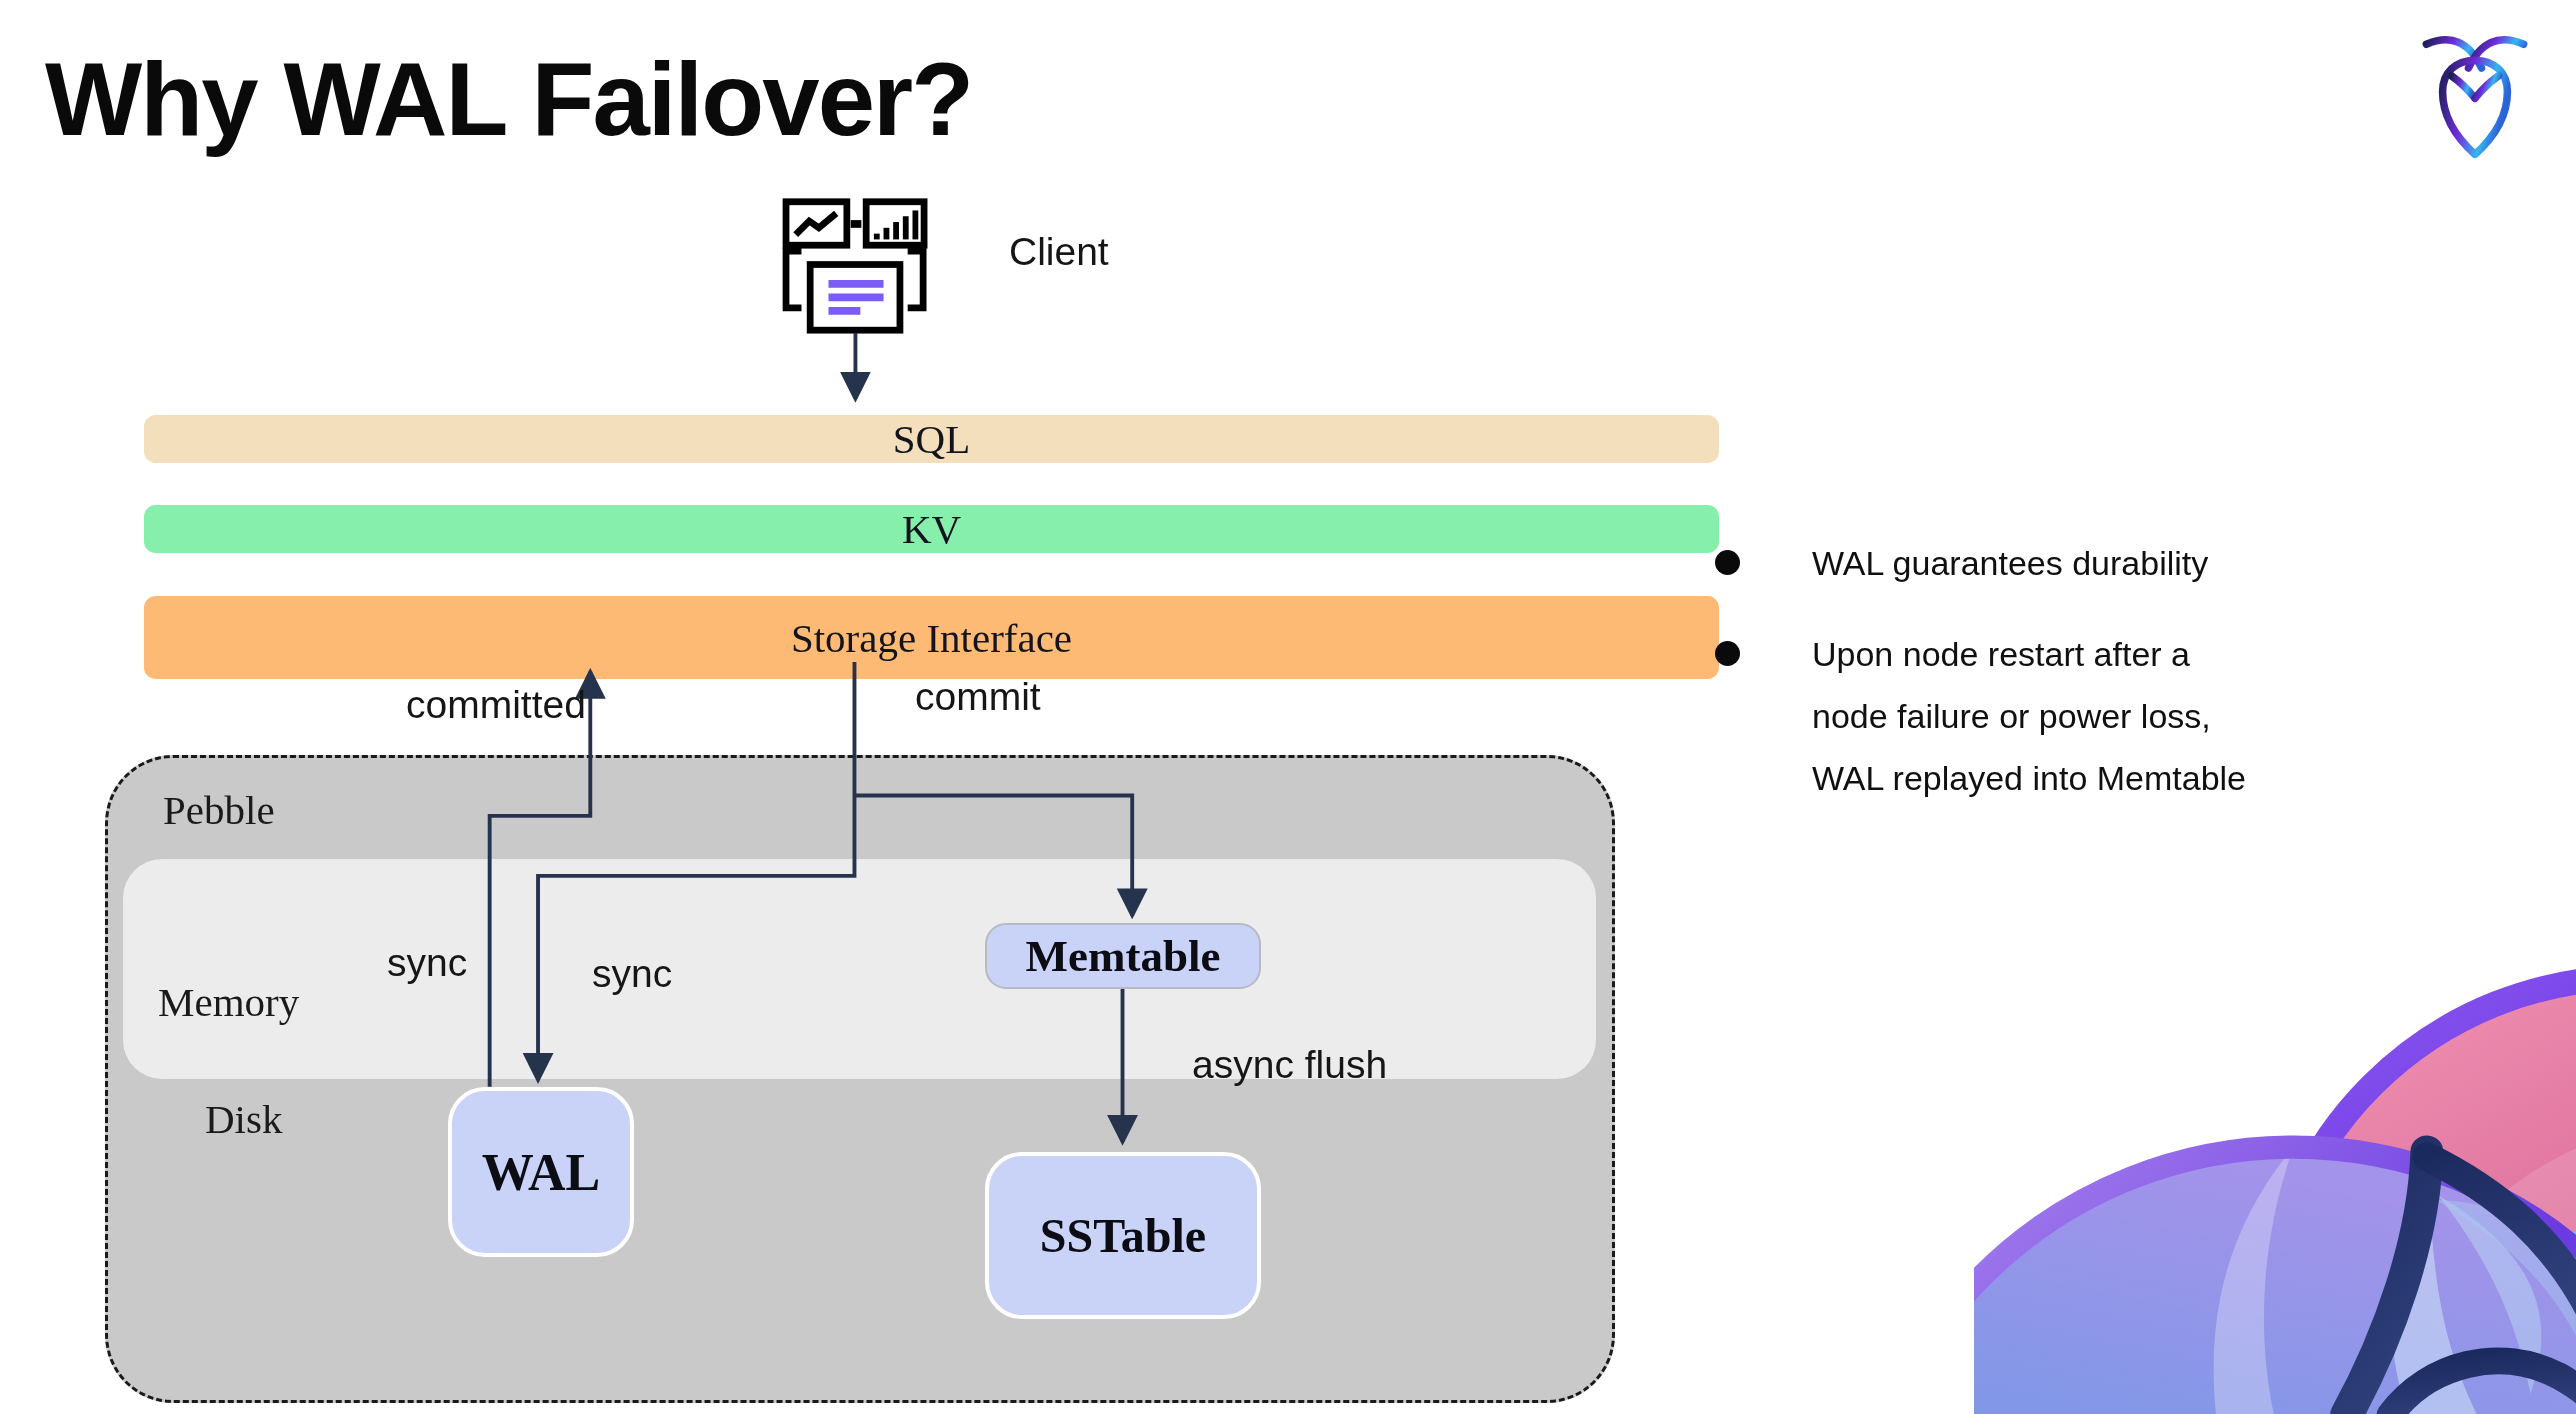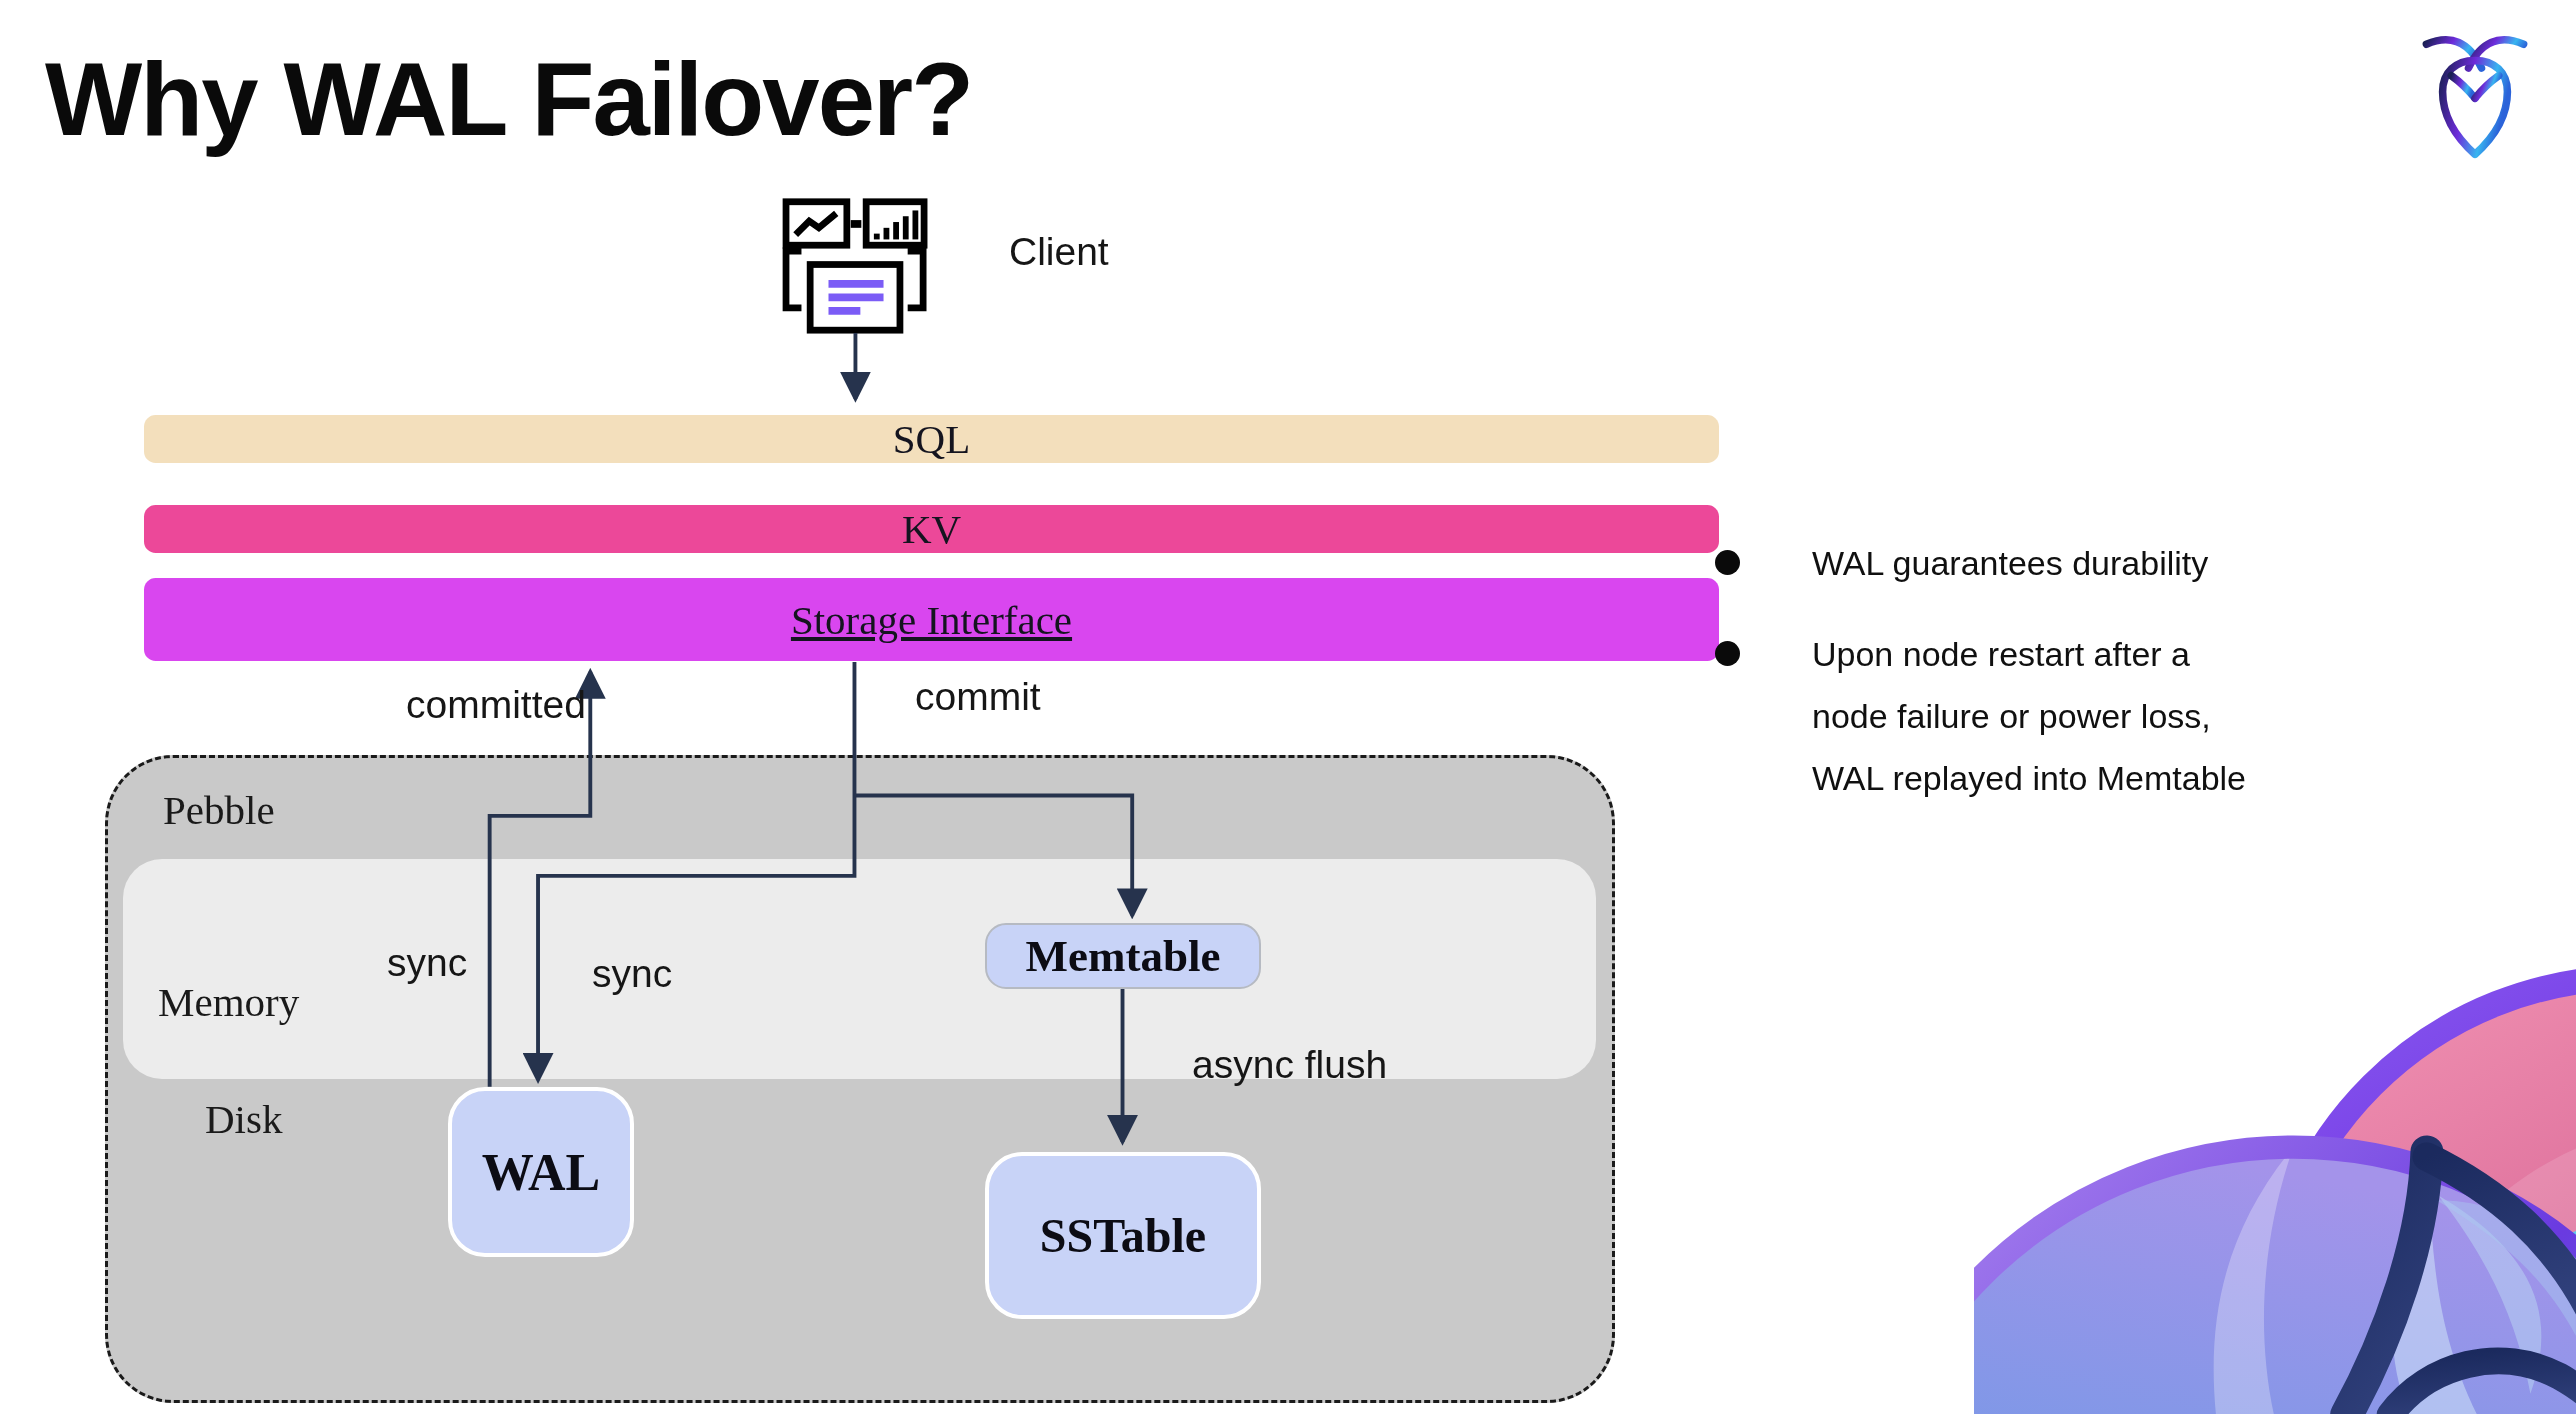--- a/index.html
+++ b/index.html
@@ -17,22 +17,22 @@
   
   .client-icon{position:absolute;left:779px;top:195px;width:155px;height:140px;}
   .client-label{position:absolute;left:1009px;top:230px;font-size:39px;color:#161616;}
   
   .layer-bar{
     position:absolute;left:144px;width:1575px;border-radius:11.6px;
     display:flex;align-items:center;justify-content:center;
     font-family:"Liberation Serif",serif;font-size:41px;color:#14141f;
   }
   .bar-sql{top:415px;height:48px;background:#f3dfbc;}
-  .bar-kv{top:505px;height:48px;background:#ec4899;}
-  .bar-storage{top:578px;height:83px;background:#d946ef;text-decoration:underline;}
+  .bar-kv{top:505px;height:48px;background:#86efac;}
+  .bar-storage{top:596px;height:83px;background:#fdba74;}
   
   .pebble{
     position:absolute;left:105px;top:755px;width:1510px;height:648px;
     background:#c9c9c9;border:3.9px dashed #1a1a1a;border-radius:68px;
     box-sizing:border-box;
   }
   .memory-band{
     position:absolute;left:123px;top:859px;width:1473px;height:220px;
     background:#ececec;border-radius:39px;
   }

